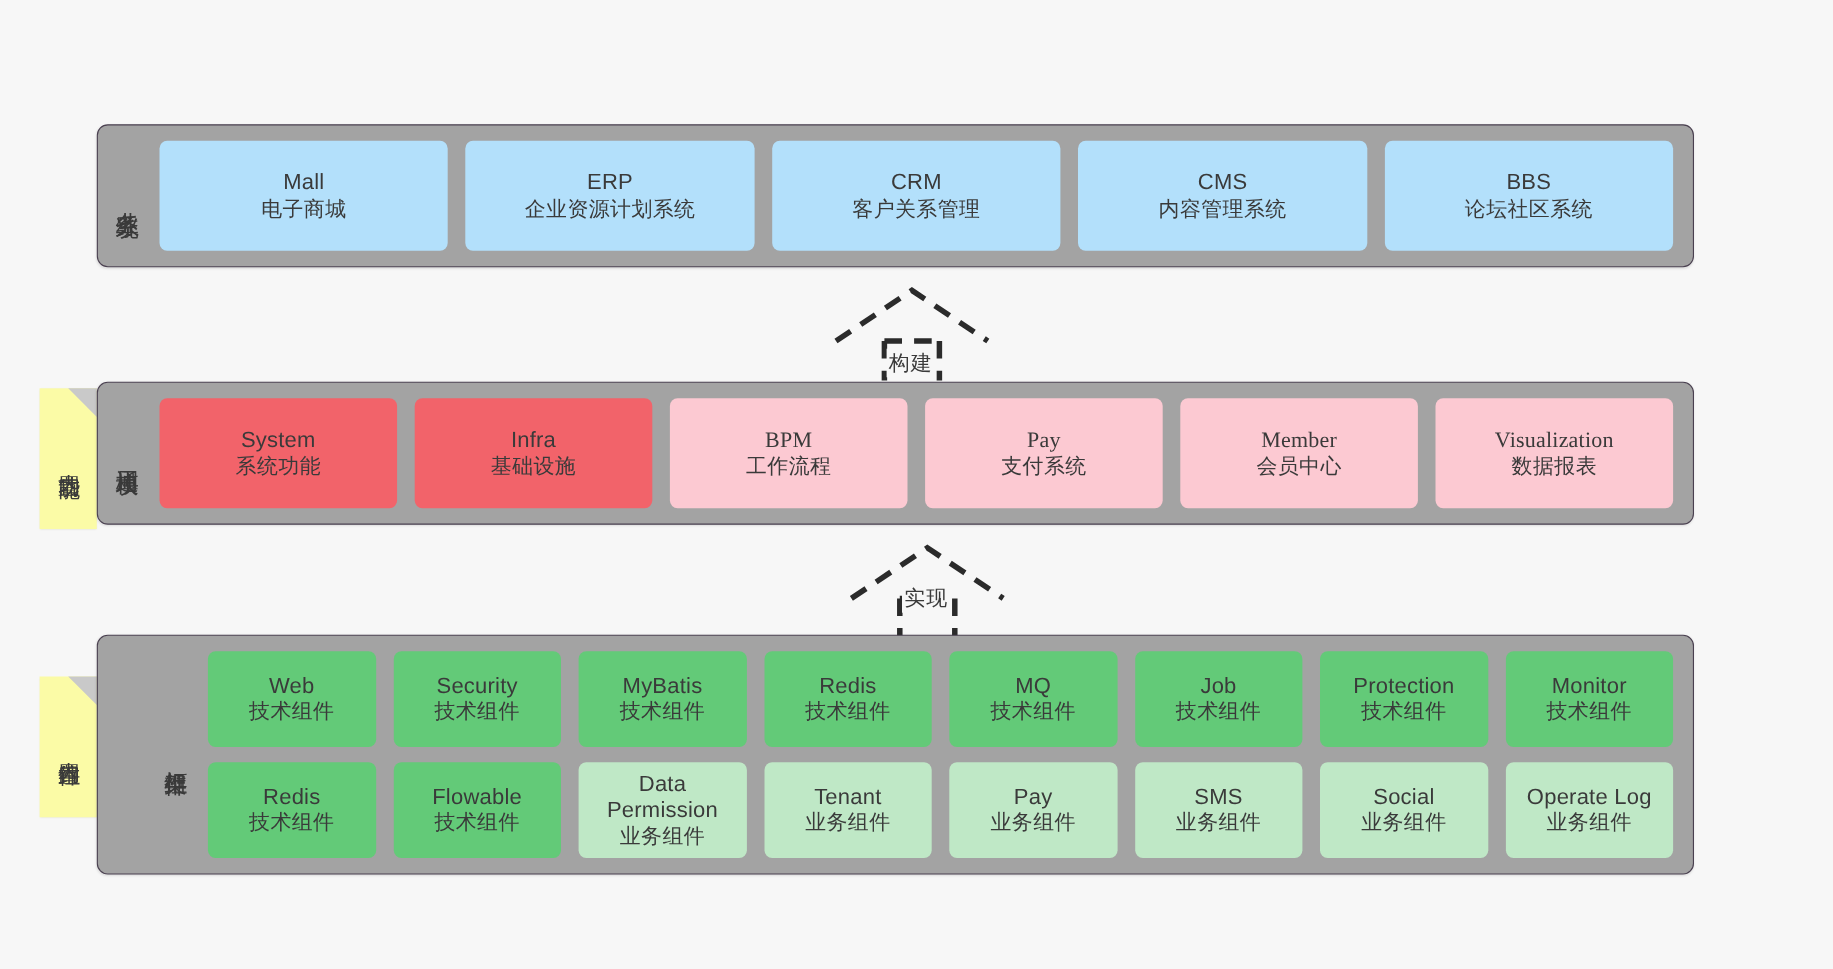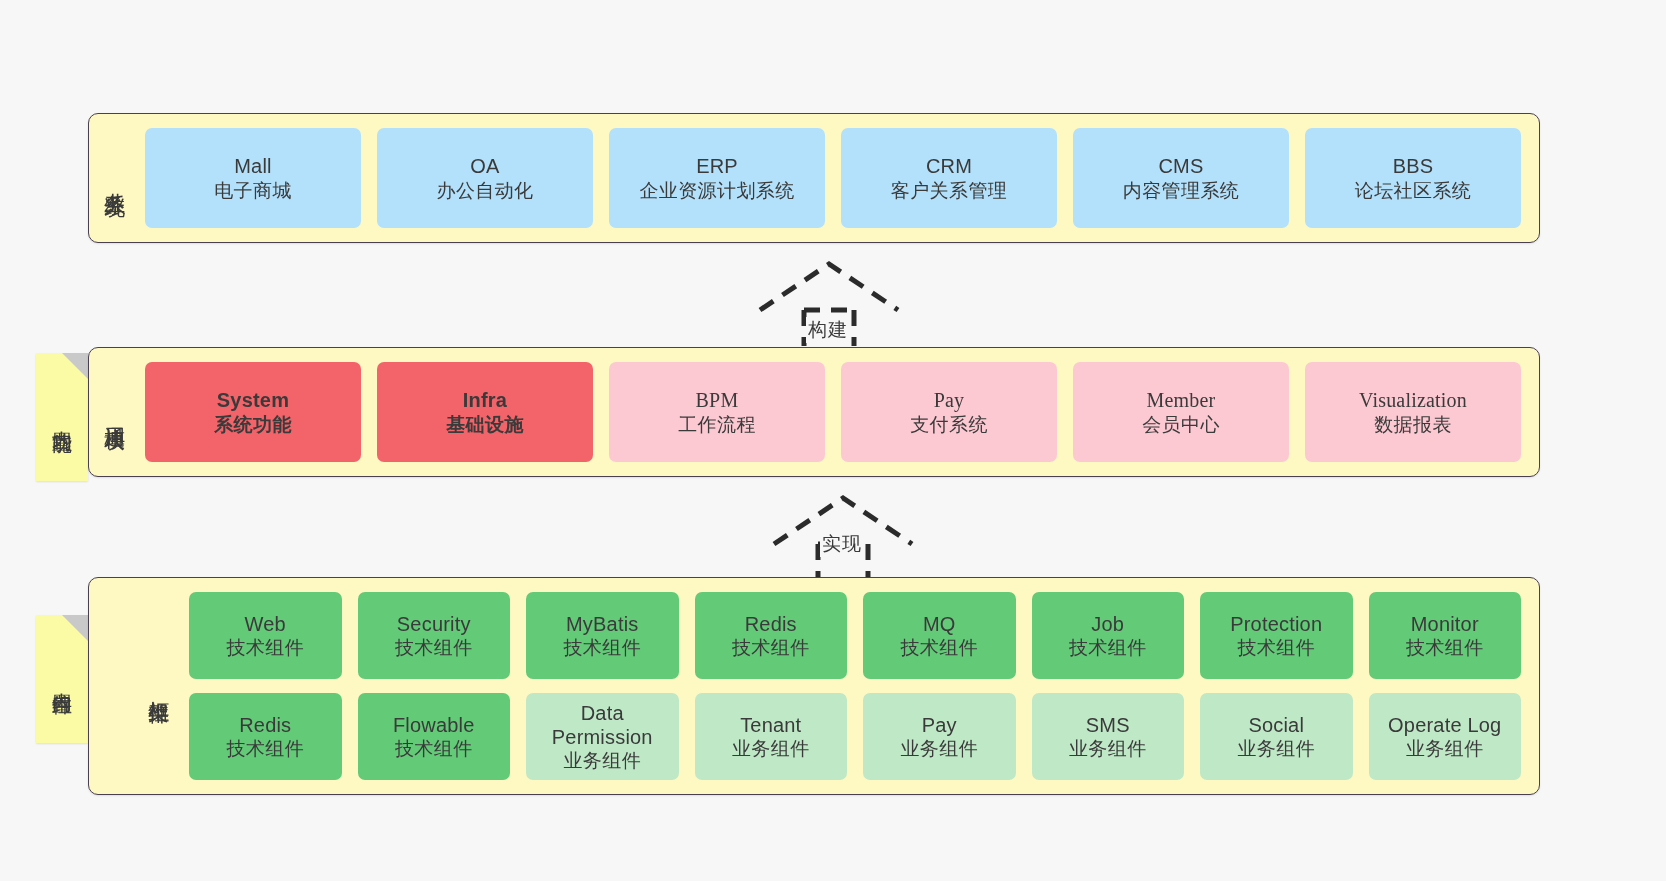--- a/index.html
+++ b/index.html
@@ -13,21 +13,21 @@
     height: 881px;
     position: relative;
     font-family: "Liberation Sans", "DejaVu Sans", sans-serif;
     color: #3a3a3a;
     overflow: hidden;
   }
 
   
   .panel {
     position: absolute;
-    background: #fef9c3;
+    background: #a3a3a3;
     border: 1.6px solid #4a4050;
     border-radius: 10px;
     box-sizing: border-box;
     display: flex;
     align-items: stretch;
     box-shadow: 0 1px 2px rgba(0,0,0,0.10);
     justify-content: flex-end;
   }
   .panel-title {
     width: 52px;
@@ -77,21 +77,21 @@
   }
   .cell .name {
     font-size: 20px;
     letter-spacing: 0.2px;
   }
   .cell .sub {
     font-size: 19px;
     letter-spacing: 0.4px;
   }
   .c-blue  { background: #b3e0fb; }
-  .c-red   { background: #f2636a; font-weight: bold; }
+  .c-red   { background: #f2636a; }
   .c-pink  { background: #fcc9d2; font-family: Liberation Serif, serif; }
   .c-green { background: #63ca78; }
   .c-lgreen{ background: #bfe8c6; }
 
   
   .note {
     position: absolute;
     background: #fbfba6;
     color: #3a3a3a;
     font-size: 20px;
@@ -133,24 +133,20 @@
 </head>
 <body>
 
 <div class="panel" style="left:88px; top:113px; width:1452px; height:130px;">
   <div class="panel-title">业务系统</div>
   <div class="panel-body">
     <div class="row">
       <div class="cell c-blue">
         <div class="name">Mall</div>
         <div class="sub">电子商城</div>
-      </div>
-      <div class="cell c-blue">
-        <div class="name">OA</div>
-        <div class="sub">办公自动化</div>
       </div>
       <div class="cell c-blue">
         <div class="name">ERP</div>
         <div class="sub">企业资源计划系统</div>
       </div>
       <div class="cell c-blue">
         <div class="name">CRM</div>
         <div class="sub">客户关系管理</div>
       </div>
       <div class="cell c-blue">

